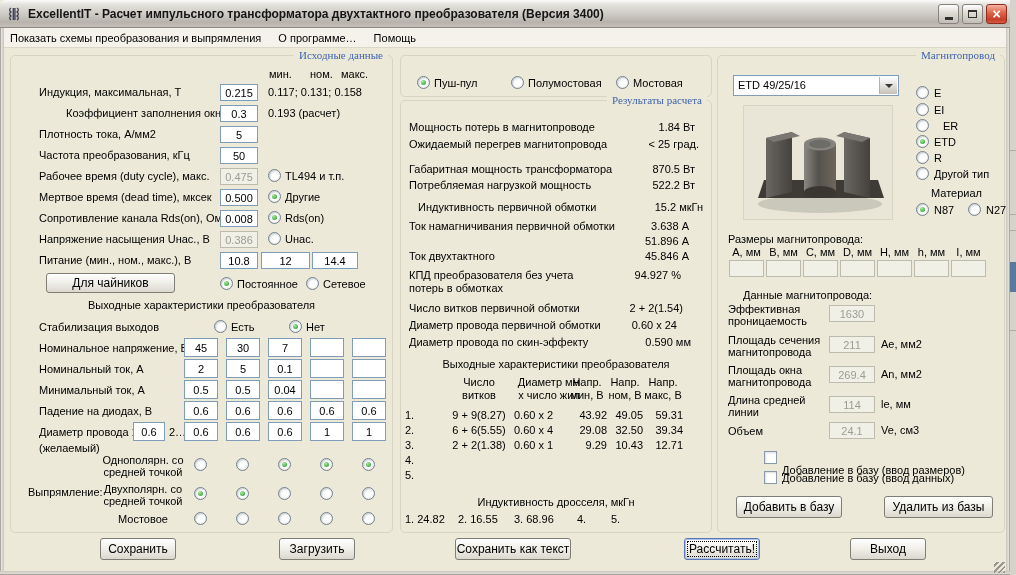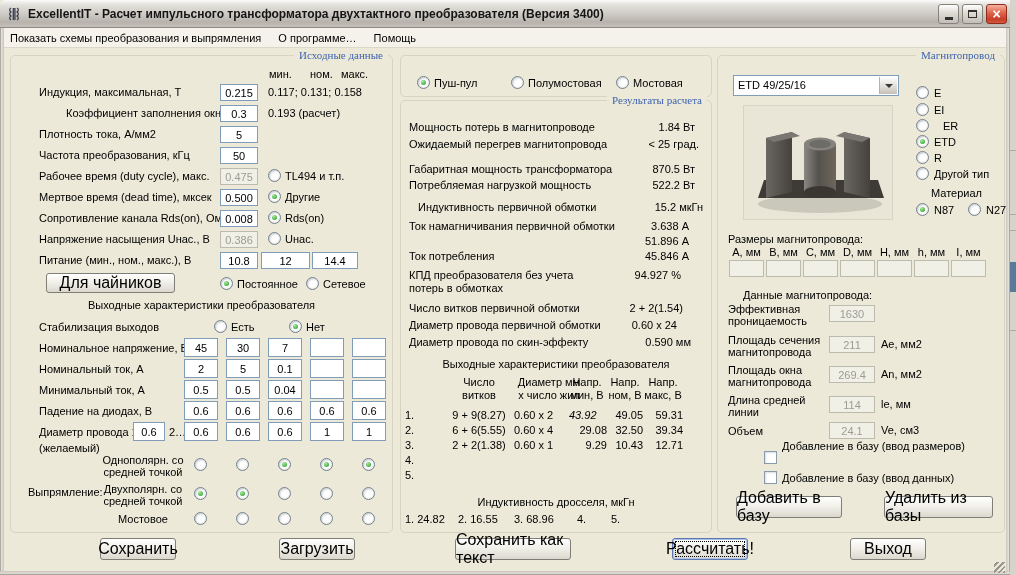--- a/index.html
+++ b/index.html
@@ -68,28 +68,28 @@
     content:"";position:absolute;left:3px;top:3px;width:5px;height:5px;border-radius:50%;
     background:radial-gradient(circle at 35% 30%,#A8E8A0,#1E9A1E);
   }
   .chk{
     position:absolute;width:13px;height:13px;box-sizing:border-box;
     border:1px solid #8A9AAB;background:#fff;box-shadow:inset 1px 1px 2px rgba(110,120,130,.25);
   }
   .btn{
     position:absolute;box-sizing:border-box;border:1px solid #7E7E76;border-radius:3px;
     background:linear-gradient(180deg,#FFFFFF,#F1F0EA 45%,#DBD8CE);
-    font-family:"Liberation Sans",sans-serif;font-size:16px;color:#000;
+    font-family:"Liberation Sans",sans-serif;font-size:12px;color:#000;
     display:flex;align-items:center;justify-content:center;
     box-shadow:inset 0 1px 0 #FFFFFF;
   }
   .btn-default{
     border-color:#5A77B4;
     box-shadow:inset 0 0 0 1px #AEC2E6,inset 0 1px 0 #FFFFFF;
-    outline:1px dotted #000;outline-offset:-4px;
+    outline:1px dotted #000;outline-offset:-4px;margin-left:12px;
   }
   .combo{position:absolute;box-sizing:border-box;border:1px solid #7F9DB9;background:#fff;}
   .combo-txt{position:absolute;left:4px;top:3px;white-space:nowrap;}
   .combo-btn{
     position:absolute;right:1px;top:1px;bottom:1px;width:17px;
     background:linear-gradient(180deg,#FEFEFE,#D8D5CE 70%,#C5C1BA);
     border-left:1px solid #A8B4BE;display:flex;align-items:center;justify-content:center;
   }
   .combo-arrow{width:0;height:0;border-left:4px solid transparent;border-right:4px solid transparent;border-top:4px solid #37383A;}
   
@@ -283,21 +283,21 @@
   <span class="rrow-v" style="top:37px;right:12px;">&lt; 25 град.</span>
   <span class="rrow-l" style="top:62px;">Габаритная мощность трансформатора</span>
   <span class="rrow-v" style="top:62px;">870.5 Вт</span>
   <span class="rrow-l" style="top:78px;">Потребляемая нагрузкой мощность</span>
   <span class="rrow-v" style="top:78px;">522.2 Вт</span>
   <span class="rrow-l" style="top:100px;padding-left:9px;">Индуктивность первичной обмотки</span>
   <span class="rrow-v" style="top:100px;right:8px;">15.2 мкГн</span>
   <span class="rrow-l" style="top:119px;">Ток намагничивания первичной обмотки</span>
   <span class="rrow-v" style="top:119px;right:22px;">3.638 А</span>
   <span class="rrow-v" style="top:134px;right:22px;">51.896 А</span>
-  <span class="rrow-l" style="top:149px;">Ток потребления</span>
+  <span class="rrow-l" style="top:149px;">Ток двухтактного</span>
   <span class="rrow-v" style="top:149px;right:22px;">45.846 А</span>
   <span class="rrow-l" style="top:168px;">КПД преобразователя без учета</span>
   <span class="rrow-v" style="top:168px;right:30px;">94.927 %</span>
   <span class="rrow-l" style="top:181px;">потерь в обмотках</span>
   <span class="rrow-l" style="top:201px;">Число витков первичной обмотки</span>
   <span class="rrow-v" style="top:201px;right:28px;">2 + 2(1.54)</span>
   <span class="rrow-l" style="top:218px;">Диаметр провода первичной обмотки</span>
   <span class="rrow-v" style="top:218px;right:34px;">0.60 x 24</span>
   <span class="rrow-l" style="top:235px;">Диаметр провода по скин-эффекту</span>
   <span class="rrow-v" style="top:235px;right:20px;">0.590 мм</span>
@@ -311,21 +311,21 @@
   <span class="lbl ctr" style="left:166px;top:275px;width:40px;">Напр.</span>
   <span class="lbl ctr" style="left:166px;top:288px;width:40px;">мин, В</span>
   <span class="lbl ctr" style="left:204px;top:275px;width:40px;">Напр.</span>
   <span class="lbl ctr" style="left:204px;top:288px;width:40px;">ном, В</span>
   <span class="lbl ctr" style="left:240px;top:275px;width:44px;">Напр.</span>
   <span class="lbl ctr" style="left:240px;top:288px;width:44px;">макс, В</span>
 
   <span class="lbl" style="left:4px;top:308px;">1.</span>
   <span class="lbl ctr" style="left:36px;top:308px;width:84px;">9 + 9(8.27)</span>
   <span class="lbl" style="left:113px;top:308px;">0.60 x 2</span>
-  <span class="lbl" style="left:168px;top:308px;width:38px;text-align:left;font-style:italic;">43.92</span>
+  <span class="lbl" style="left:168px;top:308px;width:38px;text-align:right;">43.92</span>
   <span class="lbl" style="left:206px;top:308px;width:36px;text-align:right;">49.05</span>
   <span class="lbl" style="left:242px;top:308px;width:40px;text-align:right;">59.31</span>
 
   <span class="lbl" style="left:4px;top:323px;">2.</span>
   <span class="lbl ctr" style="left:36px;top:323px;width:84px;">6 + 6(5.55)</span>
   <span class="lbl" style="left:113px;top:323px;">0.60 x 4</span>
   <span class="lbl" style="left:168px;top:323px;width:38px;text-align:right;">29.08</span>
   <span class="lbl" style="left:206px;top:323px;width:36px;text-align:right;">32.50</span>
   <span class="lbl" style="left:242px;top:323px;width:40px;text-align:right;">39.34</span>
 
@@ -438,21 +438,21 @@
   <span class="lbl" style="left:10px;top:338px;">Длина средней</span>
   <span class="lbl" style="left:10px;top:350px;">линии</span>
   <input class="inp dis" style="left: 111px; top: 340px; width: 46px;" value="114">
   <span class="lbl" style="left:163px;top:342px;">le, мм</span>
 
   <span class="lbl" style="left:10px;top:369px;">Объем</span>
   <input class="inp dis" style="left: 111px; top: 366px; width: 46px;" value="24.1">
   <span class="lbl" style="left:163px;top:368px;">Ve, см3</span>
 
   <span class="chk" style="left:46px;top:395px;"></span>
-  <span class="lbl" style="left:64px;top:384px;">Добавление в базу (ввод размеров)</span>
+  <span class="lbl" style="left:64px;top:408px;">Добавление в базу (ввод размеров)</span>
   <span class="chk" style="left:46px;top:415px;"></span>
   <span class="lbl" style="left:64px;top:416px;">Добавление в базу (ввод данных)</span>
 
   <div class="btn" style="left:18px;top:440px;width:106px;height:22px;">Добавить в базу</div>
   <div class="btn" style="left:166px;top:440px;width:109px;height:22px;">Удалить из базы</div>
 </div>
 
 <div class="btn" style="left:100px;top:538px;width:76px;height:22px;">Сохранить</div>
 <div class="btn" style="left:279px;top:538px;width:76px;height:22px;">Загрузить</div>
 <div class="btn" style="left:455px;top:538px;width:116px;height:22px;">Сохранить как текст</div>

